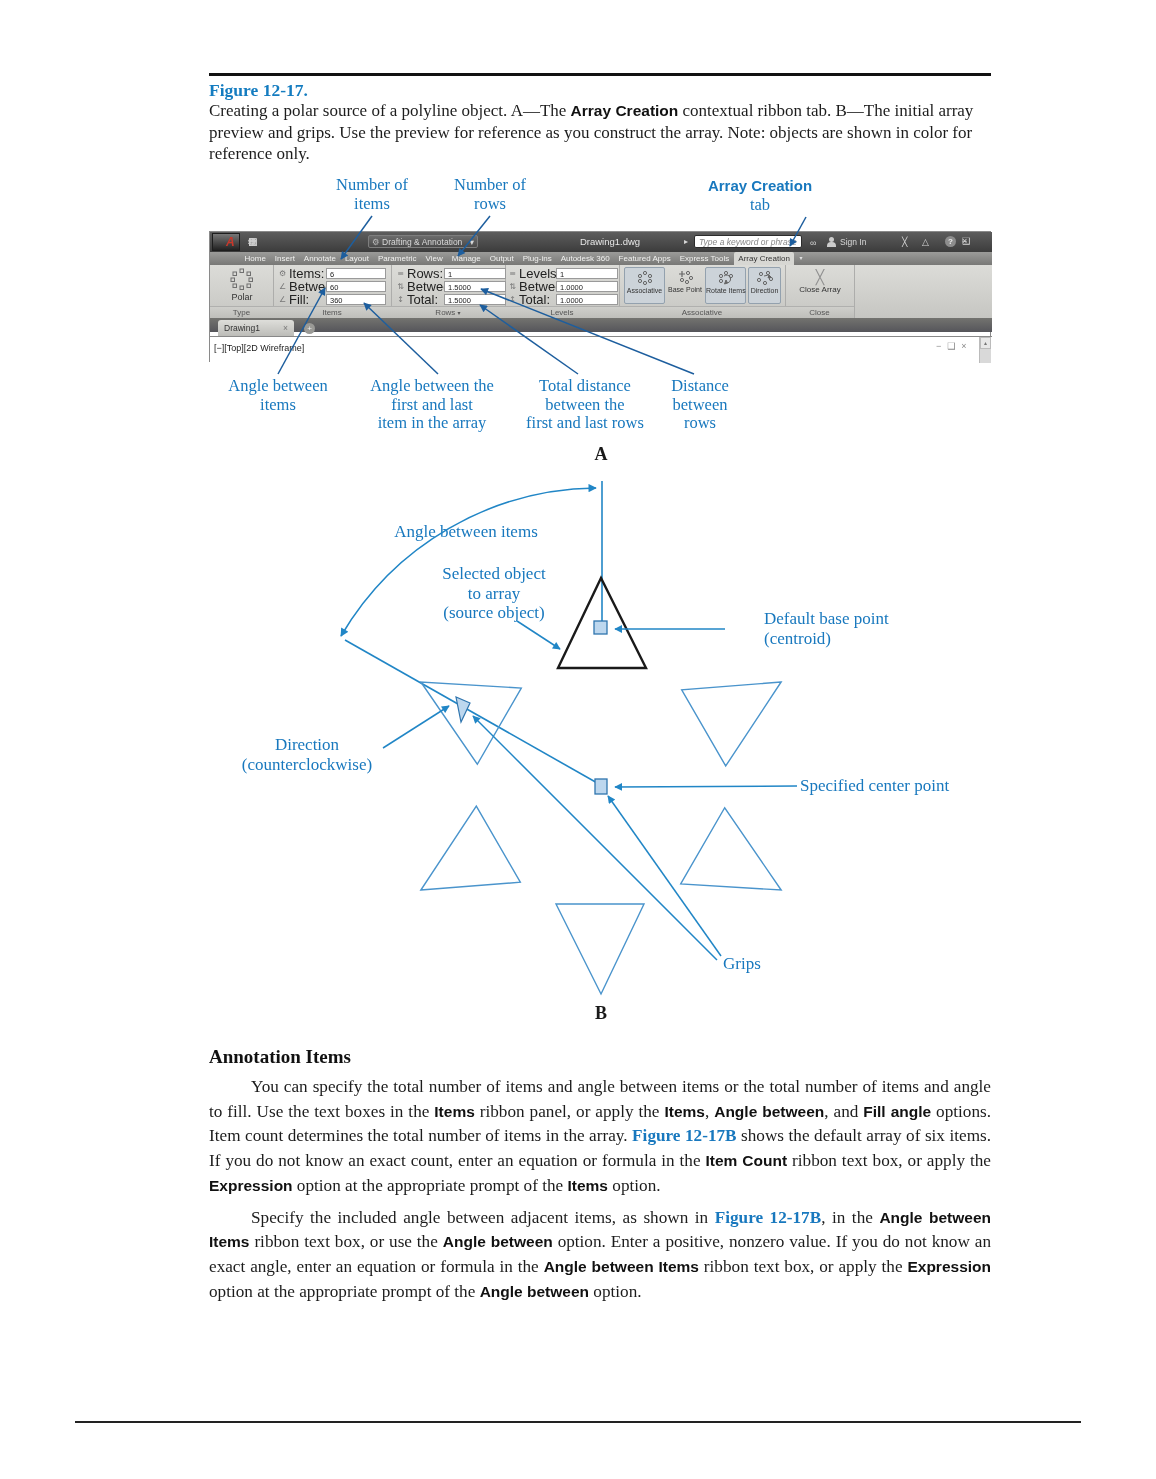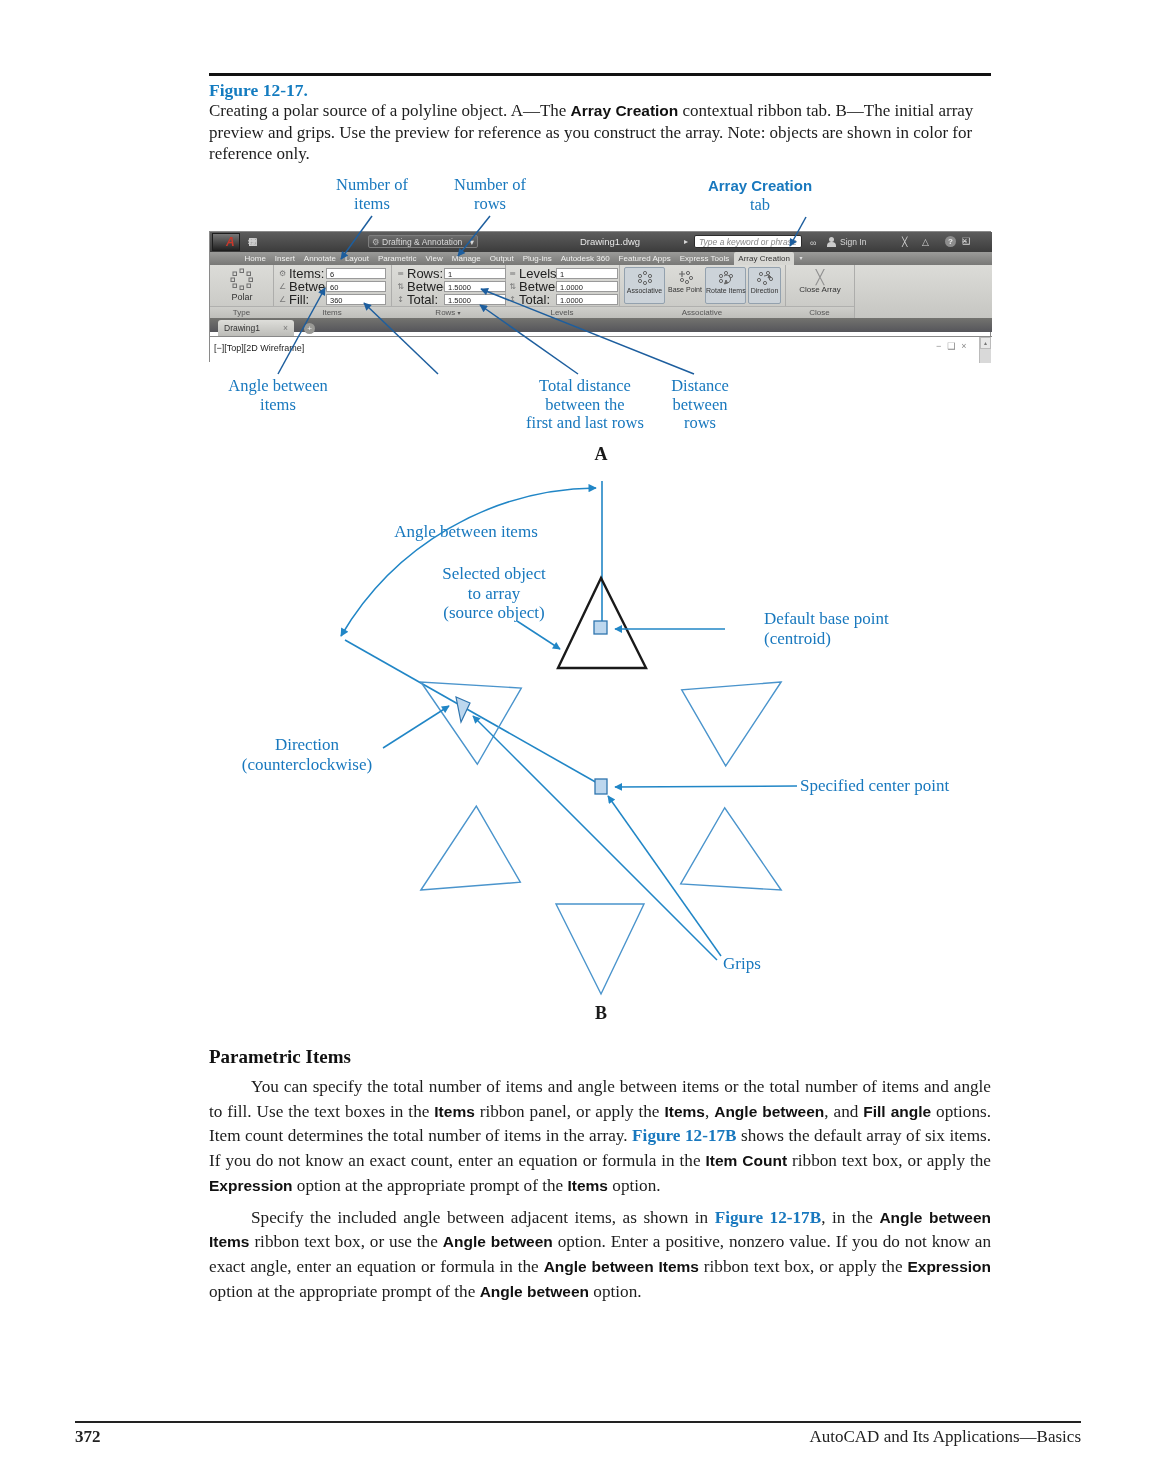--- a/index.html
+++ b/index.html
@@ -359,43 +359,42 @@
           <path d="M717,960 L473,716" marker-end="url(#ahd)"></path>
         </g>
       </g>
     </svg>
 
     <div class="ab-label" style="left:601px;top:279px;">A</div>
     <div class="ab-label" style="left:601px;top:838px;">B</div>
 
     <div class="callout" style="left:278px;top:212px;">Angle between
 items</div>
+    <div class="callout" style="left:432px;top:212px;">Angle between the
+first and last
+item in the array</div>
     <div class="callout" style="left:585px;top:212px;">Total distance
 between the
 first and last rows</div>
     <div class="callout" style="left:700px;top:212px;">Distance
 between
 rows</div>
 
     <div class="dlabel ctr" style="left:466px;top:357px;">Angle between items</div>
     <div class="dlabel ctr" style="left:494px;top:399px;">Selected object
 to array
 (source object)</div>
     <div class="dlabel" style="left:764px;top:444px;">Default base point
 (centroid)</div>
     <div class="dlabel ctr" style="left:307px;top:570px;">Direction
 (counterclockwise)</div>
     <div class="dlabel" style="left:800px;top:611px;">Specified center point</div>
     <div class="dlabel" style="left:723px;top:789px;">Grips</div>
   </div>
 
   <div class="sections">
-    <h2>Parametric Items</h2>
+    <h2>Annotation Items</h2>
     <p><span>You can specify the total number of items and angle between items or the total number of items and angle to fill. Use the text boxes in the </span><span class="bs">Items</span><span> ribbon panel, or apply the </span><span class="bs">Items</span><span>, </span><span class="bs">Angle between</span><span>, and </span><span class="bs">Fill angle</span><span> options. Item count determines the total number of items in the array. </span><span class="figref">Figure 12-17B</span><span> shows the default array of six items. If you do not know an exact count, enter an equation or formula in the </span><span class="bs">Item Count</span><span> ribbon text box, or apply the </span><span class="bs">Expression</span><span> option at the appropriate prompt of the </span><span class="bs">Items</span><span> option.</span></p>
     <p><span>Specify the included angle between adjacent items, as shown in </span><span class="figref">Figure 12-17B</span><span>, in the </span><span class="bs">Angle between Items</span><span> ribbon text box, or use the </span><span class="bs">Angle between</span><span> option. Enter a positive, nonzero value. If you do not know an exact angle, enter an equation or formula in the </span><span class="bs">Angle between Items</span><span> ribbon text box, or apply the </span><span class="bs">Expression</span><span> option at the appropriate prompt of the </span><span class="bs">Angle between</span><span> option.</span></p>
   </div>
 
   <div class="footer-rule"></div>
-  <div class="footer">
-    <span class="pageno">372</span>
-    <span>AutoCAD and Its Applications—Basics</span>
-  </div>
 </div>
 
 </body></html>

